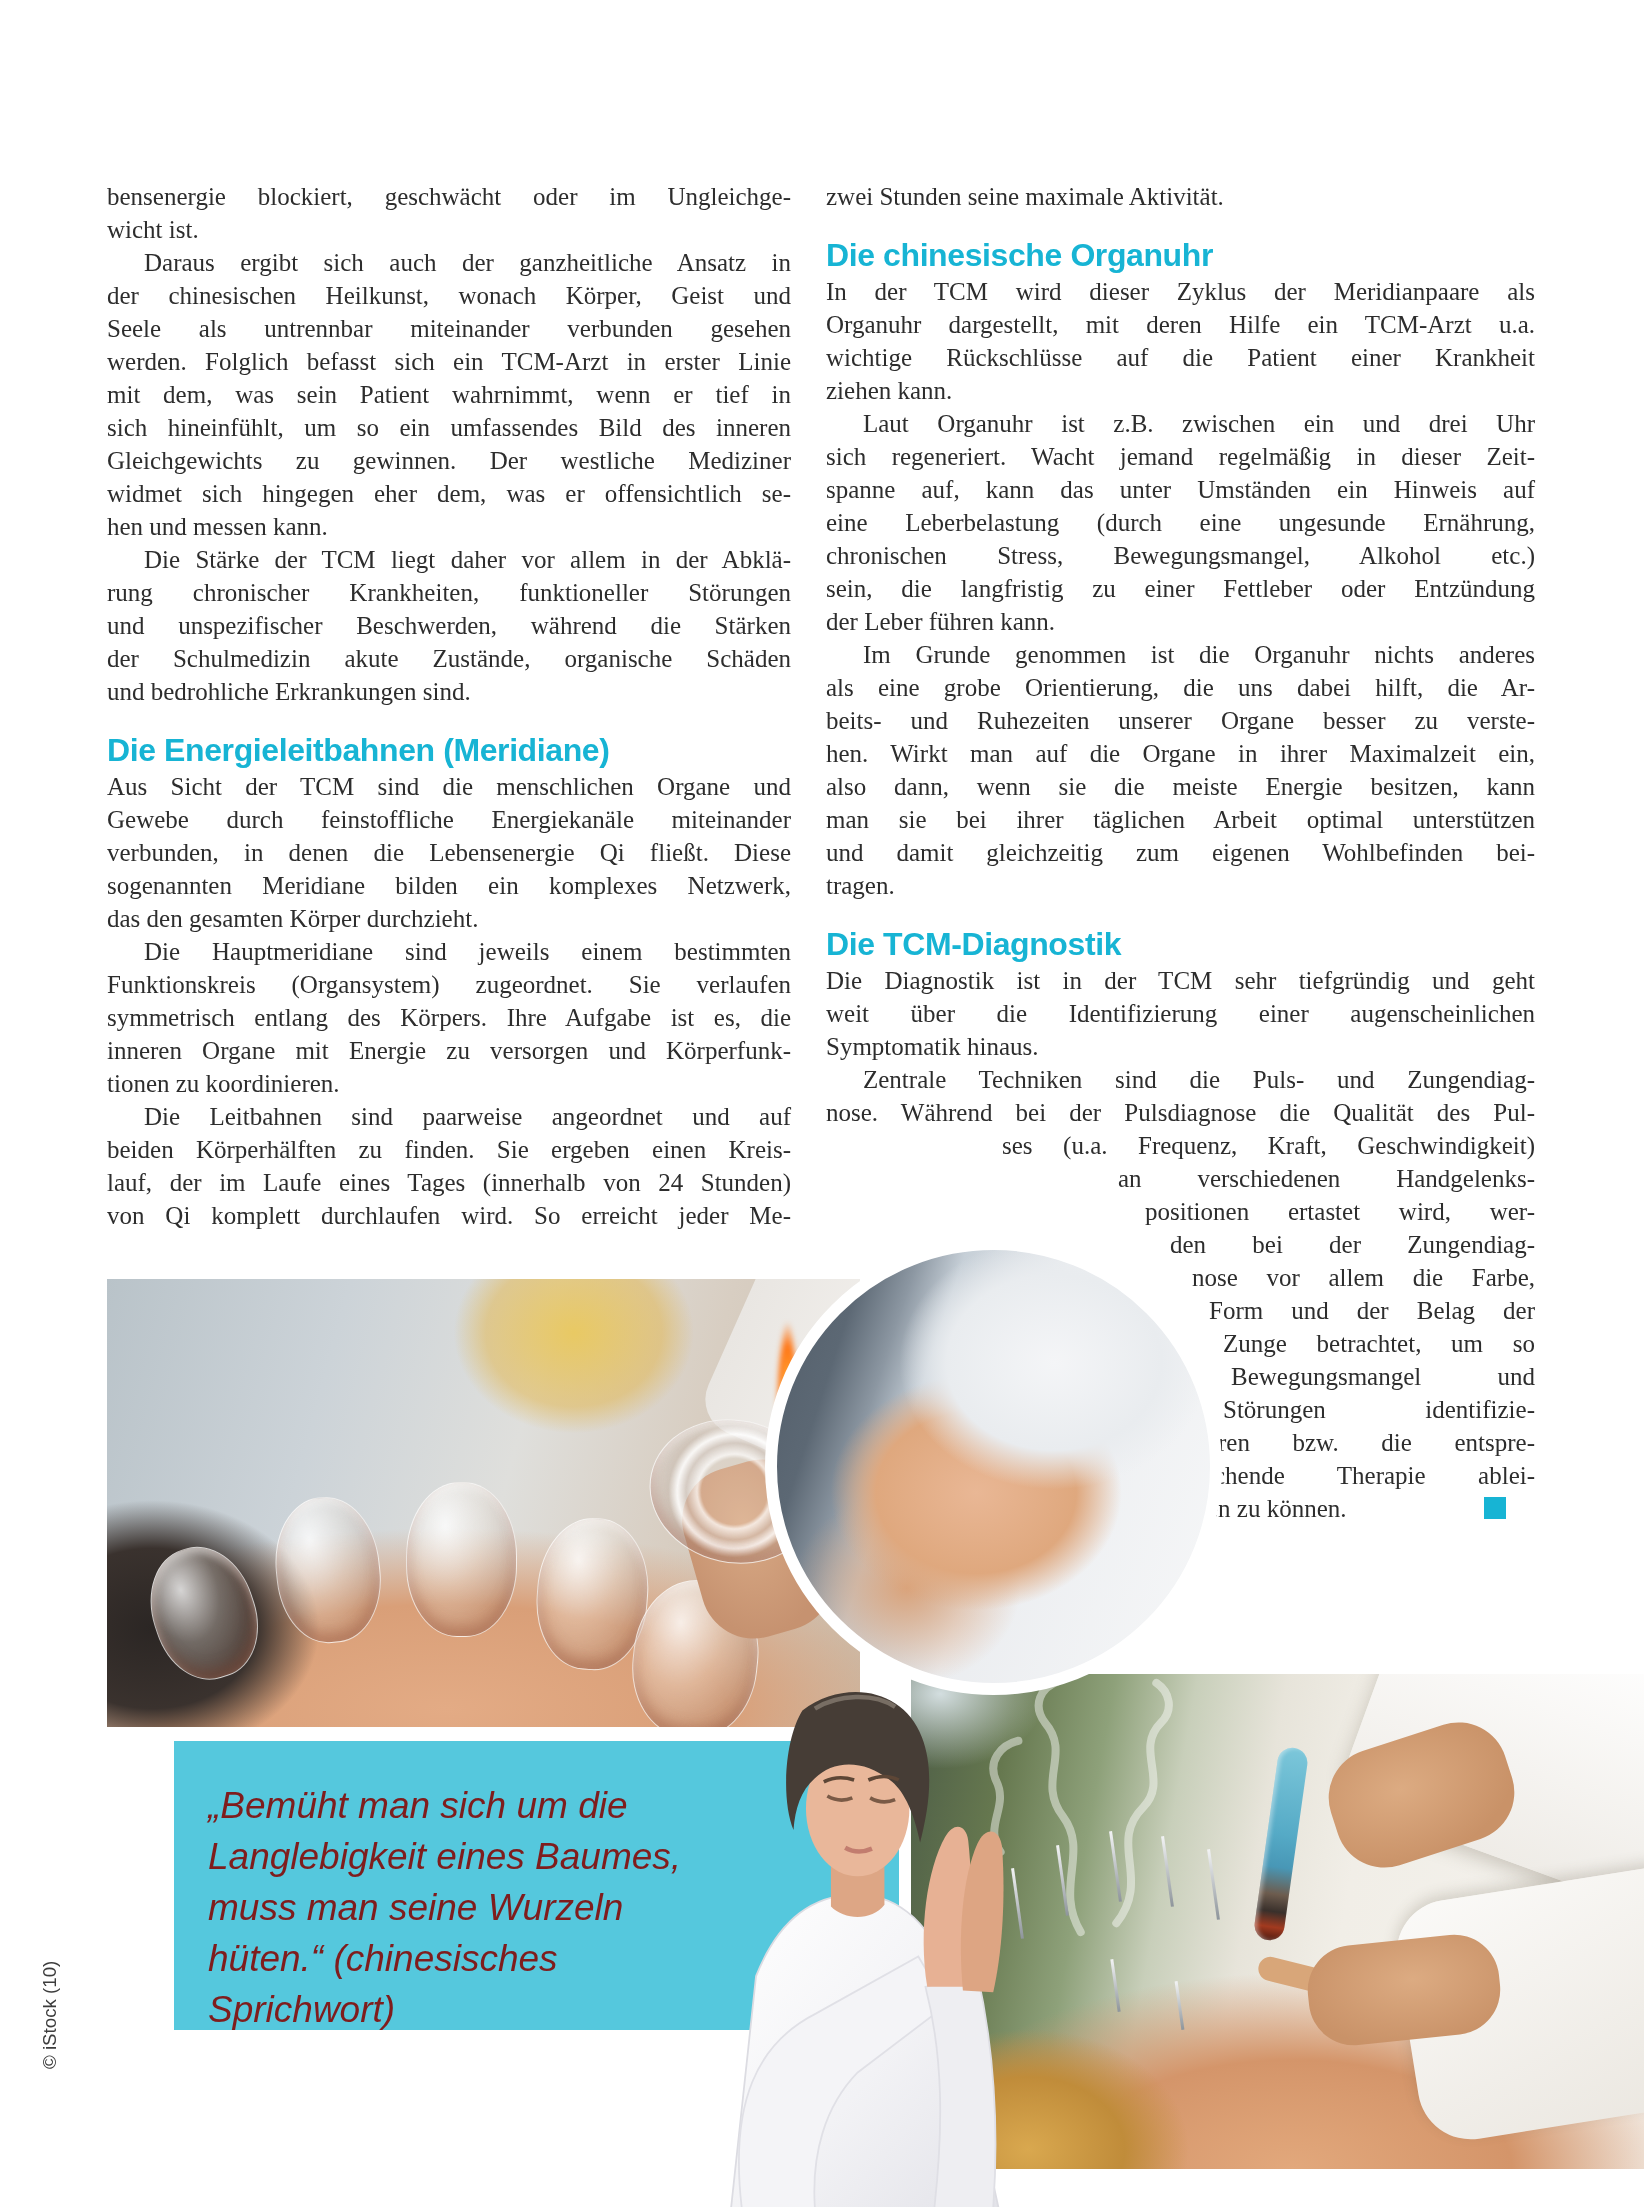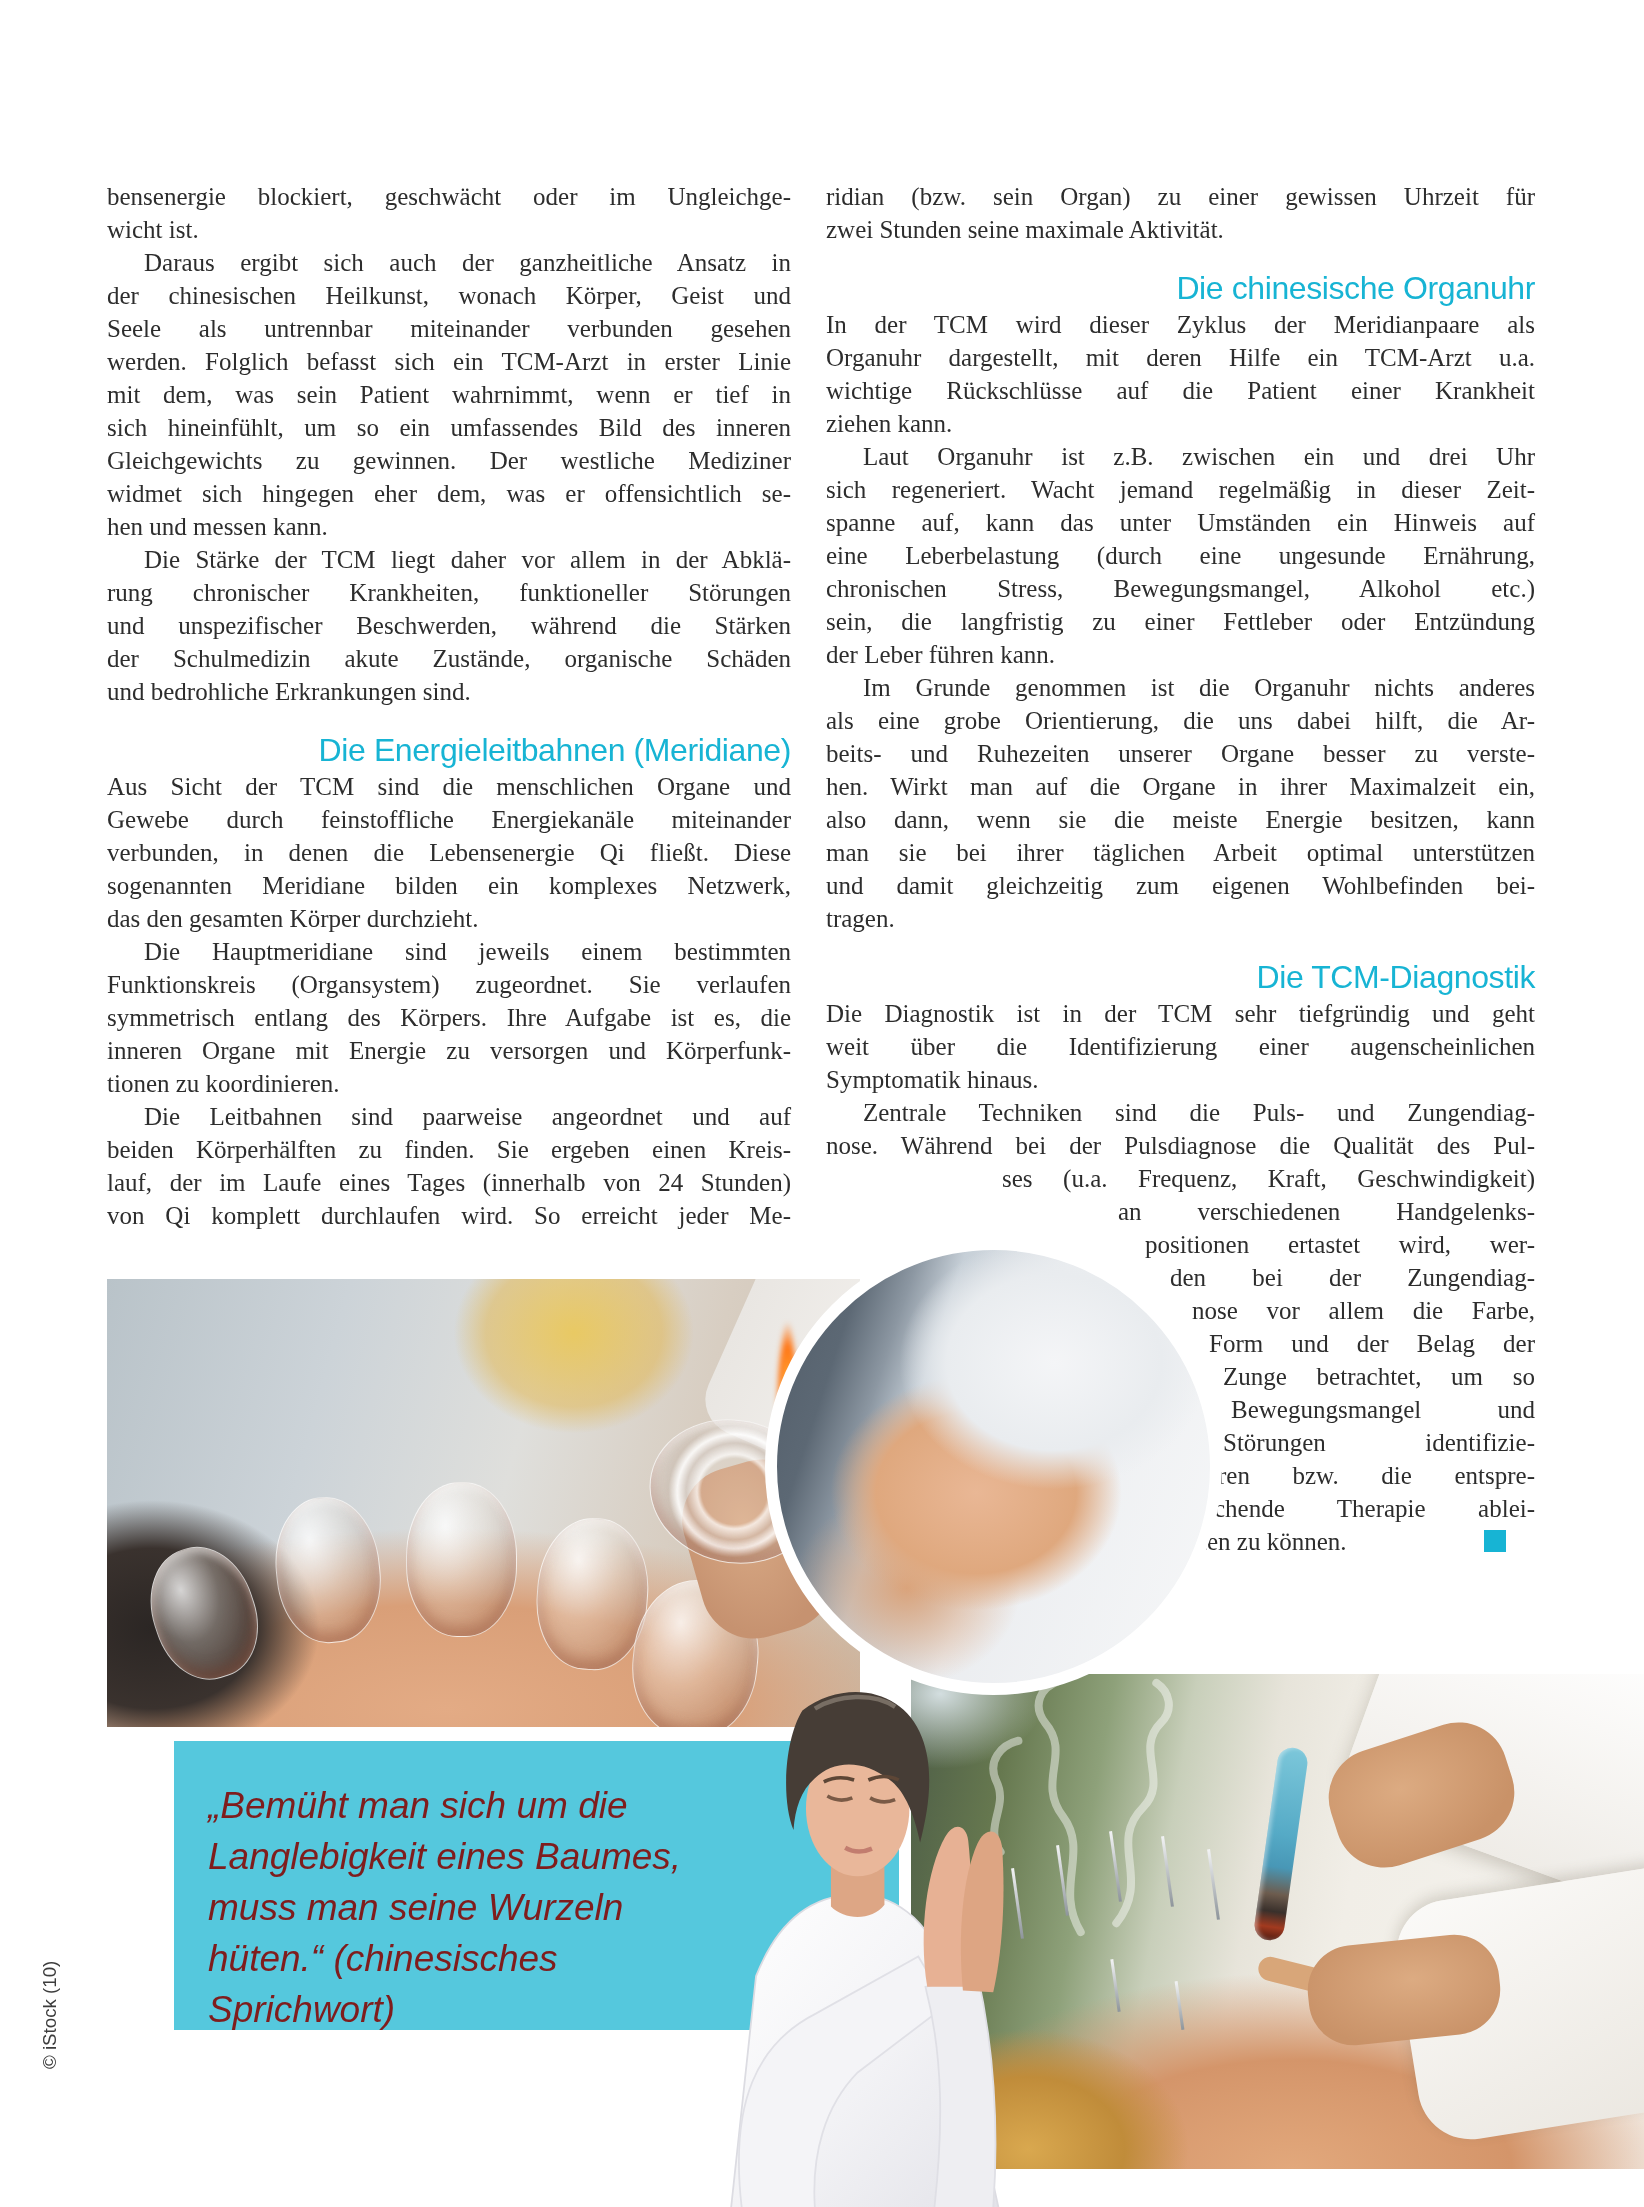--- a/index.html
+++ b/index.html
@@ -19,24 +19,23 @@
   #col-right{left:826px;width:709px;}
   .tline{
     font-size:25px;line-height:33px;color:var(--ink);
     text-align:justify;white-space:nowrap;
     position:relative;
   }
   .tline.jst{white-space:normal;text-align-last:justify;}
   .tline.ind{text-indent:37px;}
   .chead{
     font-family:"Liberation Sans",sans-serif;
-    font-weight:normal;font-size:32px;line-height:39px;
+    font-weight:bold;font-size:32px;line-height:39px;
     letter-spacing:-0.4px;color:var(--accent);
     margin-top:23px;
-    text-align:right;
   }
   .endsq{
     position:absolute;right:29px;top:4.5px;width:22px;height:22px;
     background:var(--accent);
   }
   
   .photo{position:absolute;overflow:hidden;}
   #photo-cupping{
     left:107px;top:1279px;width:753px;height:448px;z-index:1;
     background:
@@ -189,21 +188,20 @@
       <div class="tline jst">Funktionskreis (Organsystem) zugeordnet. Sie verlaufen</div>
       <div class="tline jst">symmetrisch entlang des Körpers. Ihre Aufgabe ist es, die</div>
       <div class="tline jst">inneren Organe mit Energie zu versorgen und Körperfunk-</div>
       <div class="tline">tionen zu koordinieren.</div>
       <div class="tline jst ind">Die Leitbahnen sind paarweise angeordnet und auf</div>
       <div class="tline jst">beiden Körperhälften zu finden. Sie ergeben einen Kreis-</div>
       <div class="tline jst">lauf, der im Laufe eines Tages (innerhalb von 24 Stunden)</div>
       <div class="tline jst">von Qi komplett durchlaufen wird. So erreicht jeder Me-</div>
     </div>
   <div class="col" id="col-right">
-      <div class="tline jst">ridian (bzw. sein Organ) zu einer gewissen Uhrzeit für</div>
       <div class="tline">zwei Stunden seine maximale Aktivität.</div>
       <div class="chead">Die chinesische Organuhr</div>
       <div class="tline jst">In der TCM wird dieser Zyklus der Meridianpaare als</div>
       <div class="tline jst">Organuhr dargestellt, mit deren Hilfe ein TCM-Arzt u.a.</div>
       <div class="tline jst">wichtige Rückschlüsse auf die Patient einer Krankheit</div>
       <div class="tline">ziehen kann.</div>
       <div class="tline jst ind">Laut Organuhr ist z.B. zwischen ein und drei Uhr</div>
       <div class="tline jst">sich regeneriert. Wacht jemand regelmäßig in dieser Zeit-</div>
       <div class="tline jst">spanne auf, kann das unter Umständen ein Hinweis auf</div>
       <div class="tline jst">eine Leberbelastung (durch eine ungesunde Ernährung,</div>

